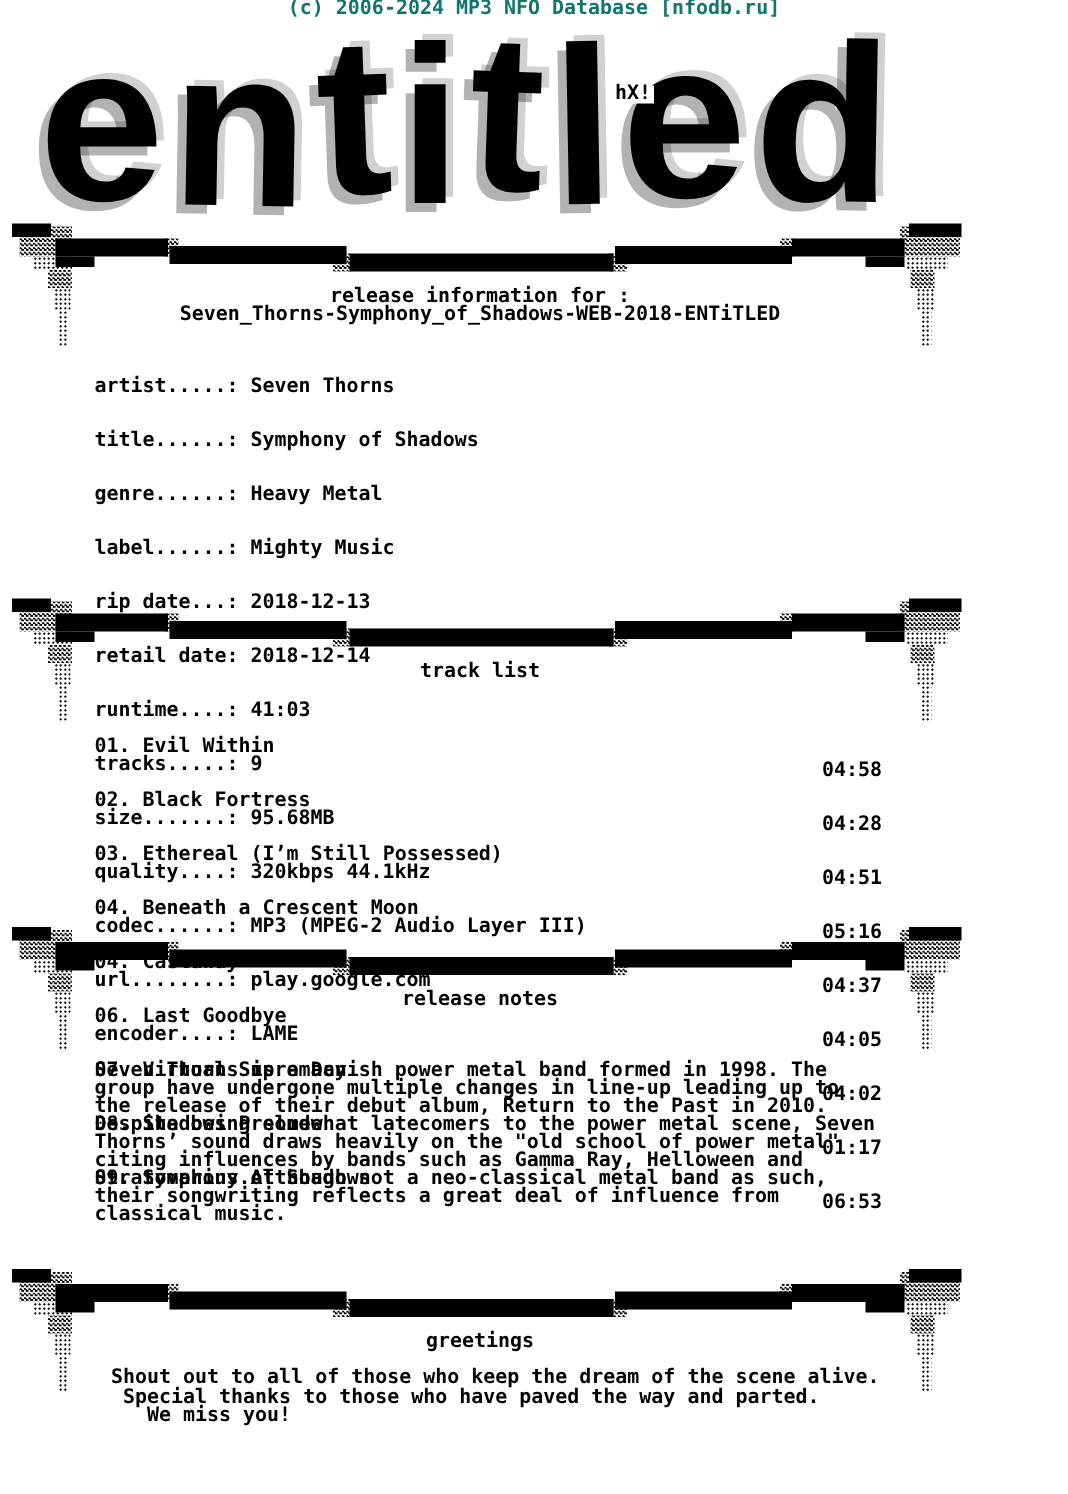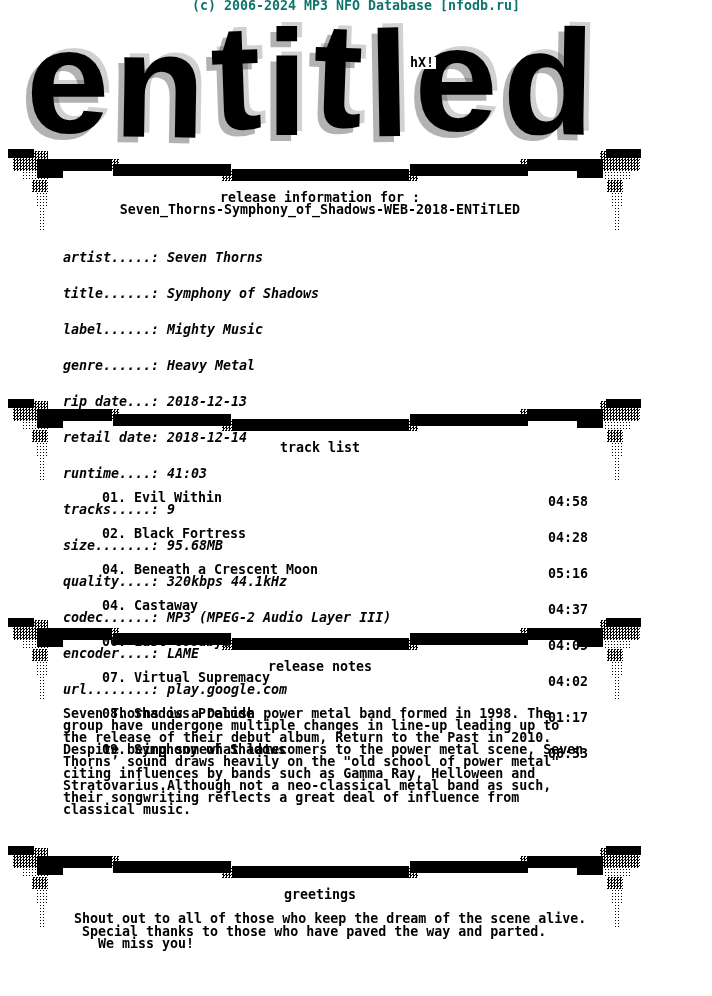--- a/index.html
+++ b/index.html
@@ -56,27 +56,27 @@
   .tl3 { left:39px;  top:58px; width:6px;   height:24px; }
   .wr1 { left:600px; top:2px;  width:40px;  height:20px; }
   .wr2 { left:604px; top:22px; width:28px;  height:9px; }
   .tr1 { left:607px; top:31px; width:16px;  height:12px; }
   .tr2 { left:611px; top:43px; width:12px;  height:15px; }
   .tr3 { left:614px; top:58px; width:7px;   height:24px; }
 
   .cap { left:0; width:640px; text-align:center; }
 
   .fields { left:63px; top:228px; }
-  .frow { height:12px; white-space:pre;font-style:italic; }
+  .frow { height:12px; white-space:pre; }
   .flabel { display:inline-block; width:96px; }
   .fvalue { display:inline-block; margin-left:8px; }
 
   .tracks { left:63px; top:468px; width:525px; }
-  .trow { position:relative; height:12px; white-space:pre;margin-left:39px; }
-  .ttime { position:absolute; right:0; top:4px; width:42px; text-align:right; }
+  .trow { position:relative; height:12px; white-space:pre; }
+  .ttime { position:absolute; right:0; top:16px; width:42px; text-align:right; }
   .tnum { display:inline-block; width:28px; }
   .ttitle { display:inline-block; margin-left:4px; }
 
   .notes  { left:63px; top:708px; line-height:12px; }
   .greets { left:74px; top:913px; line-height:12.5px; }
 </style>
 </head>
 <body>
 
 <div class="abs mono red-head">(c) 2006-2024 MP3 NFO Database [nfodb.ru]</div>
@@ -109,31 +109,31 @@
     <i class="dt tr2"></i>
     <i class="dt tr3"></i>
 </div>
 
 <div class="abs mono cap" style="top:192px">release information for :</div>
 <div class="abs mono cap" style="top:204px">Seven_Thorns-Symphony_of_Shadows-WEB-2018-ENTiTLED</div>
 
 <div class="abs mono fields">
   <div class="frow"><span class="flabel">artist.....:</span><span class="fvalue">Seven Thorns</span></div>
   <div class="frow"><span class="flabel">title......:</span><span class="fvalue">Symphony of Shadows</span></div>
+  <div class="frow"><span class="flabel">genre......:</span><span class="fvalue">Heavy Metal</span></div>
   <div class="frow"><span class="flabel">label......:</span><span class="fvalue">Mighty Music</span></div>
-  <div class="frow"><span class="flabel">genre......:</span><span class="fvalue">Heavy Metal</span></div>
   <div class="frow"><span class="flabel">rip date...:</span><span class="fvalue">2018-12-13</span></div>
   <div class="frow"><span class="flabel">retail date:</span><span class="fvalue">2018-12-14</span></div>
   <div class="frow"><span class="flabel">runtime....:</span><span class="fvalue">41:03</span></div>
   <div class="frow"><span class="flabel">tracks.....:</span><span class="fvalue">9</span></div>
   <div class="frow"><span class="flabel">size.......:</span><span class="fvalue">95.68MB</span></div>
   <div class="frow"><span class="flabel">quality....:</span><span class="fvalue">320kbps 44.1kHz</span></div>
   <div class="frow"><span class="flabel">codec......:</span><span class="fvalue">MP3 (MPEG-2 Audio Layer III)</span></div>
+  <div class="frow"><span class="flabel">url........:</span><span class="fvalue">play.google.com</span></div>
   <div class="frow"><span class="flabel">encoder....:</span><span class="fvalue">LAME</span></div>
-  <div class="frow"><span class="flabel">url........:</span><span class="fvalue">play.google.com</span></div>
 </div>
 
 <div class="dv" style="top:399px">
   <i class="cl"></i>
     <i class="cr"></i>
     <i class="s1"></i>
     <i class="n1"></i>
     <i class="s2"></i>
     <i class="s3"></i>
     <i class="s4"></i>
@@ -153,20 +153,21 @@
     <i class="ck tr1"></i>
     <i class="dt tr2"></i>
     <i class="dt tr3"></i>
 </div>
 
 <div class="abs mono cap" style="top:442px">track list</div>
 
 <div class="abs mono tracks">
   <div class="trow"><span class="tnum">01.</span><span class="ttitle">Evil Within</span><span class="ttime">04:58</span></div>
   <div class="trow"><span class="tnum">02.</span><span class="ttitle">Black Fortress</span><span class="ttime">04:28</span></div>
+  <div class="trow"><span class="tnum">03.</span><span class="ttitle">Ethereal (I’m Still Possessed)</span><span class="ttime">04:51</span></div>
   <div class="trow"><span class="tnum">04.</span><span class="ttitle">Beneath a Crescent Moon</span><span class="ttime">05:16</span></div>
   <div class="trow"><span class="tnum">04.</span><span class="ttitle">Castaway</span><span class="ttime">04:37</span></div>
   <div class="trow"><span class="tnum">06.</span><span class="ttitle">Last Goodbye</span><span class="ttime">04:05</span></div>
   <div class="trow"><span class="tnum">07.</span><span class="ttitle">Virtual Supremacy</span><span class="ttime">04:02</span></div>
   <div class="trow"><span class="tnum">08.</span><span class="ttitle">Shadows Prelude</span><span class="ttime">01:17</span></div>
   <div class="trow"><span class="tnum">09.</span><span class="ttitle">Symphony of Shadows</span><span class="ttime">06:53</span></div>
 </div>
 
 <div class="dv" style="top:618px">
   <i class="cl"></i>

